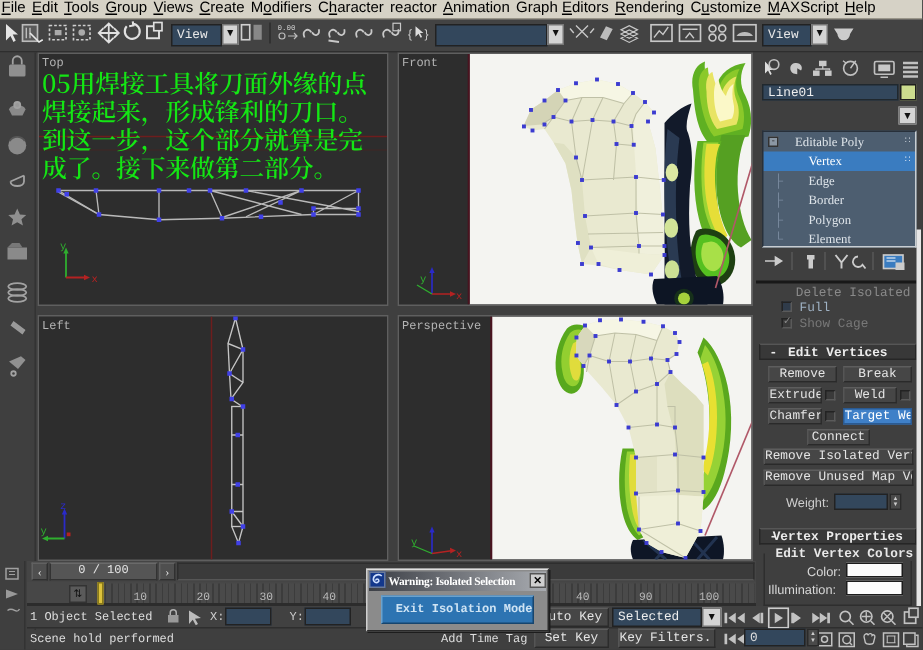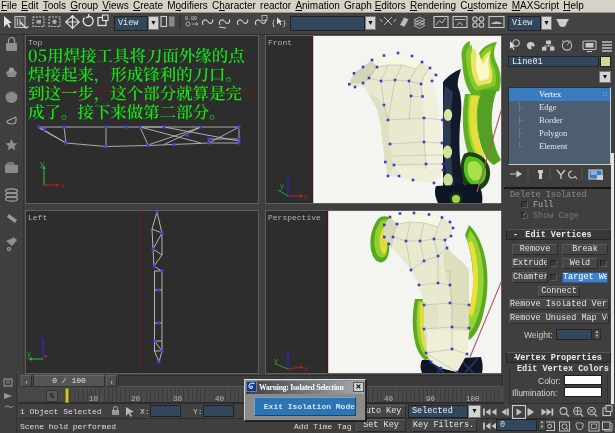--- a/index.html
+++ b/index.html
@@ -413,20 +413,25 @@
 <rect x="81" y="4" width="13" height="8.5" rx="1"></rect>
         <rect x="83.5" y="6" width="8" height="4.5" fill="#c8c8c8" stroke="none"></rect>
         <path d="M85 14.5 h5"></path>
 <path d="M100 5 h10 M100 8 h10 M100 11 h10 M100 14 h10" stroke-width="1.6"></path>
 </g>
 </svg>
 <div style="position:absolute;left:6px;top:21px;width:91px;height:11px;background:#33475c;border:1px solid #20282e;color:#eee;font-family:'Liberation Mono',monospace;font-size:8.5px;line-height:10px;padding-left:3px">Line01</div>
 <div style="position:absolute;left:98px;top:21px;width:11px;height:11px;background:#ccdc8e;border:1px solid #1f1f1f"></div>
 <div class="cbtn" style="left:97px;top:36px;width:12px;height:12px;line-height:10px">▼</div>
 <div style="position:absolute;left:6px;top:52px;width:103px;height:78px;background:#4d5e70;border:1px solid #28303a;border-bottom-color:#c8cdd2;border-right-color:#c8cdd2;overflow:hidden;color:#dfe5ea;font-size:8.5px">
+ <div style="position:relative;height:13px;line-height:13px">
+        <span style="position:absolute;left:3px;top:3px;width:7px;height:7px;background:#8b97a4;border:1px solid #333;font-size:6px;line-height:5px;text-align:center;color:#222">-</span>
+        <span style="position:absolute;left:21px">Editable Poly</span>
+        <span style="position:absolute;right:3px;color:#c8d0da;font-size:6px">∷</span>
+      </div>
  <div style="position:relative;height:13px;line-height:13px;background:#3a7cc0;color:#fff">
         <span style="position:absolute;left:30px">Vertex</span>
         <span style="position:absolute;right:3px;color:#d8e4f4;font-size:6px">∷</span>
       </div>
  <div style="position:relative;height:13px;line-height:13px">
         <span style="position:absolute;left:7px;color:#7b8ba0">├</span>
         <span style="position:absolute;left:30px">Edge</span>
       </div>
  <div style="position:relative;height:13px;line-height:13px">
         <span style="position:absolute;left:7px;color:#7b8ba0">├</span>
@@ -449,21 +454,21 @@
 <line x1="48" y1="2" x2="48" y2="14" stroke="#555"></line>
 <path d="M55 4 l4 5 4-5 M59 9 v4" stroke-width="1.3"></path>
 <path d="M70 5 a3.5 3.5 0 1 0 3 5.5 l2 2.5" stroke-width="1.2"></path>
 <line x1="80" y1="2" x2="80" y2="14" stroke="#555"></line>
 <rect x="87" y="4" width="13" height="9" fill="#3a7cc0" stroke="#ccc"></rect>
         <path d="M89 6 h6 M89 8 h6" stroke="#fff" stroke-width="0.8"></path>
         <rect x="95" y="9" width="6" height="5" fill="#ccc" stroke="none"></rect>
 </g>
 </svg>
 <div style="position:absolute;left:2px;top:152px;width:107px;height:2px;background:#181818"></div>
-<div style="position:absolute;left:8px;top:155px;width:97px;height:8px;overflow:hidden;color:#8a8a8a;font-family:'Liberation Mono',monospace;font-size:8.5px;text-align:left">Delete Isolated</div>
+<div style="position:absolute;left:8px;top:155px;width:97px;height:8px;overflow:hidden;color:#8a8a8a;font-family:'Liberation Mono',monospace;font-size:8.5px;text-align:right">Delete Isolated</div>
 <div class="minibox" style="left:19px;top:166px;background:#2f3b4a"></div>
 <div class="rowlbl" style="left:31px;top:165px;color:#9fb2c4">Full</div>
 <div class="minibox" style="left:19px;top:177px;background:#3a3a3a">
       <span style="position:absolute;left:0px;top:-3px;color:#888;font-size:7px">✓</span>
     </div>
 <div class="rowlbl" style="left:31px;top:176px;color:#787878">Show Cage</div>
 <div class="rollout" style="left:4px;top:194px;width:105px;height:11px;line-height:10px"><span style="position:absolute;left:6px">-</span>Edit Vertices</div>
 <div class="mxbtn" style="left:10px;top:209px;width:46px;height:11px;line-height:9px">Remove</div>
 <div class="mxbtn" style="left:60px;top:209px;width:46px;height:11px;line-height:9px">Break</div>
 <div class="mxbtn" style="left:10px;top:223px;width:36px;height:11px;line-height:9px">Extrude</div>

